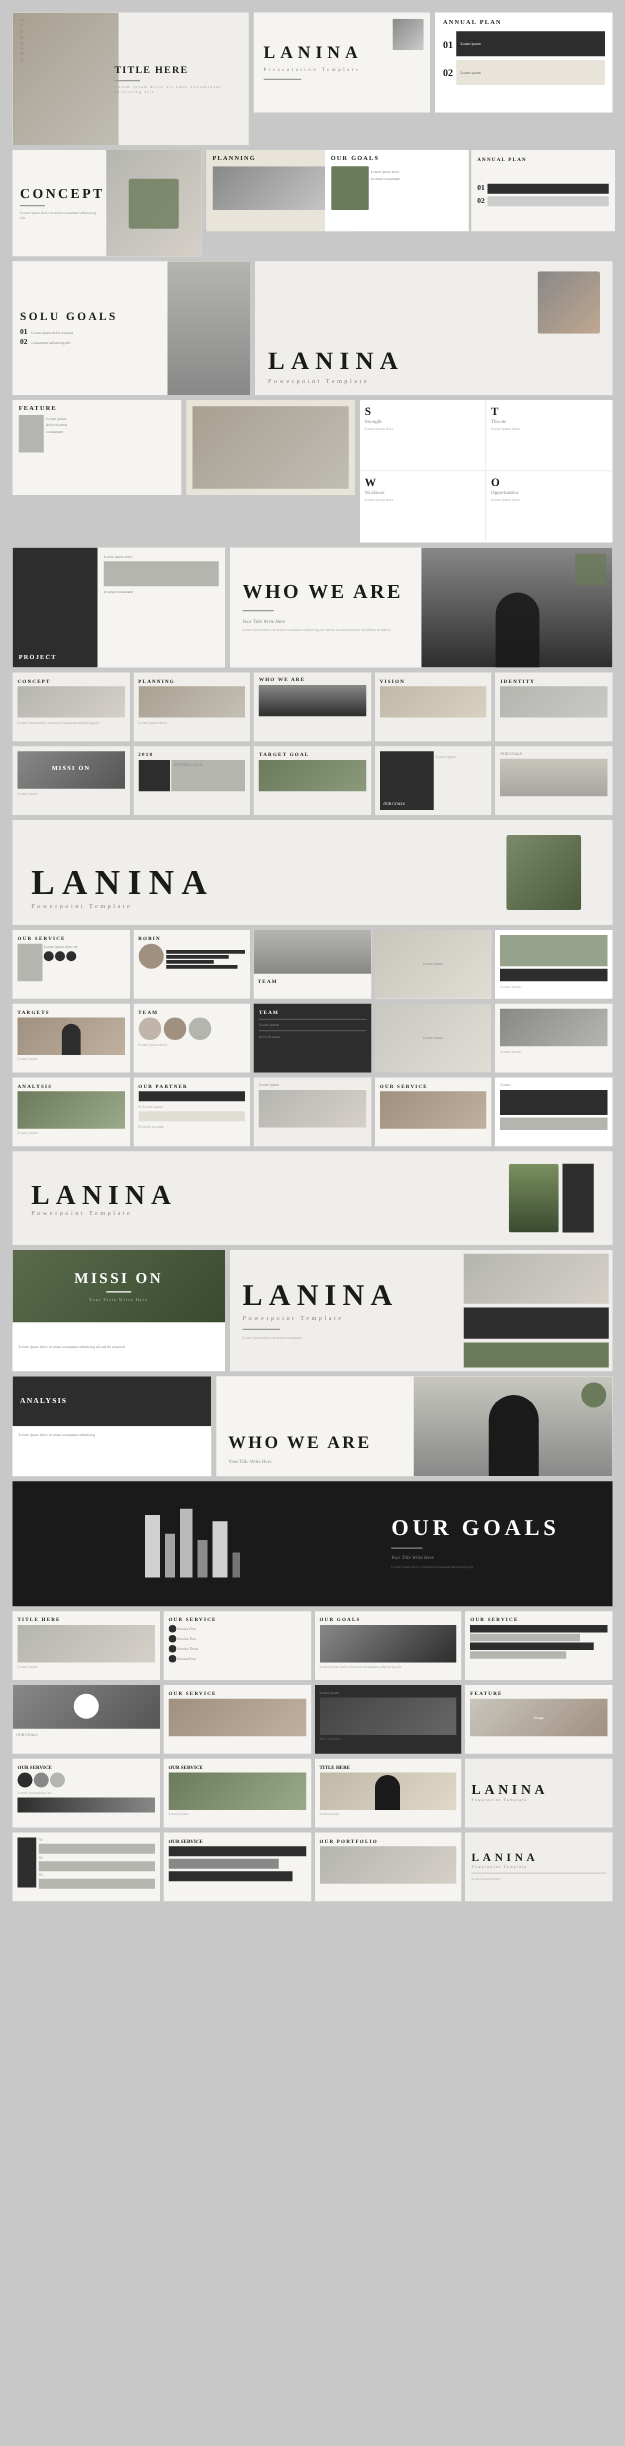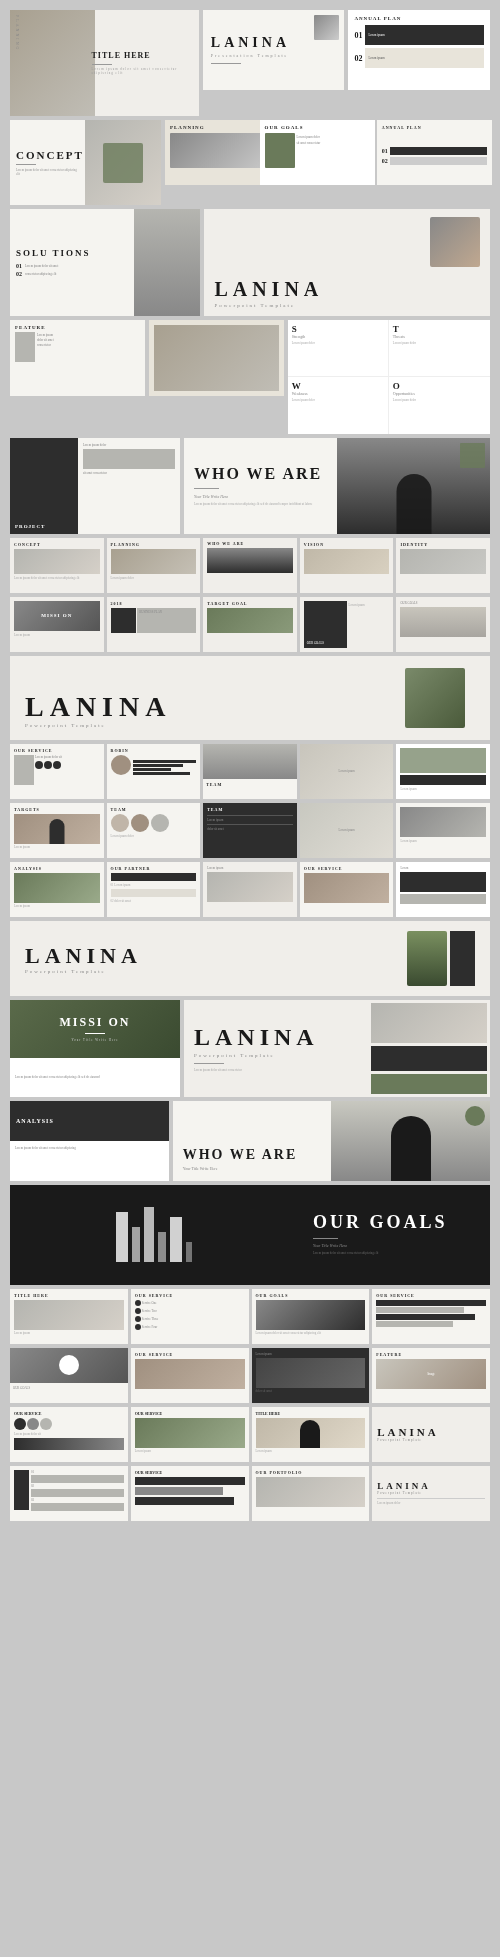--- a/index.html
+++ b/index.html
@@ -127,21 +127,21 @@
           </div>
         </div>
       </div>
     </div>
   </div>
 
   <div style="display:grid; grid-template-columns: 1fr 1.5fr; gap:4px; margin-bottom:4px;">
 
     <div class="slide-card" style="position:relative; min-height:75px; background:#f5f4f0;">
       <div style="position:absolute; inset:0; padding:6px; display:flex; flex-direction:column; justify-content:center;">
-        <div style="font-size:9px; font-weight:700; letter-spacing:2px; color:#1a1a1a; line-height:1.1;">SOLU TIONS</div>
+        <div style="font-size:9px; font-weight:700; letter-spacing:2px; color:#1a1a1a; line-height:1.1;">SOLU GOALS</div>
         <div style="margin-top:4px; display:flex; flex-direction:column; gap:2px;">
           <div style="display:flex; align-items:center; gap:3px;">
             <span style="font-size:6px; font-weight:700; color:#1a1a1a;">01</span>
             <div style="font-size:3px; color:#888;">Lorem ipsum dolor sit amet</div>
           </div>
           <div style="display:flex; align-items:center; gap:3px;">
             <span style="font-size:6px; font-weight:700; color:#1a1a1a;">02</span>
             <div style="font-size:3px; color:#888;">consectetur adipiscing elit</div>
           </div>
         </div>

